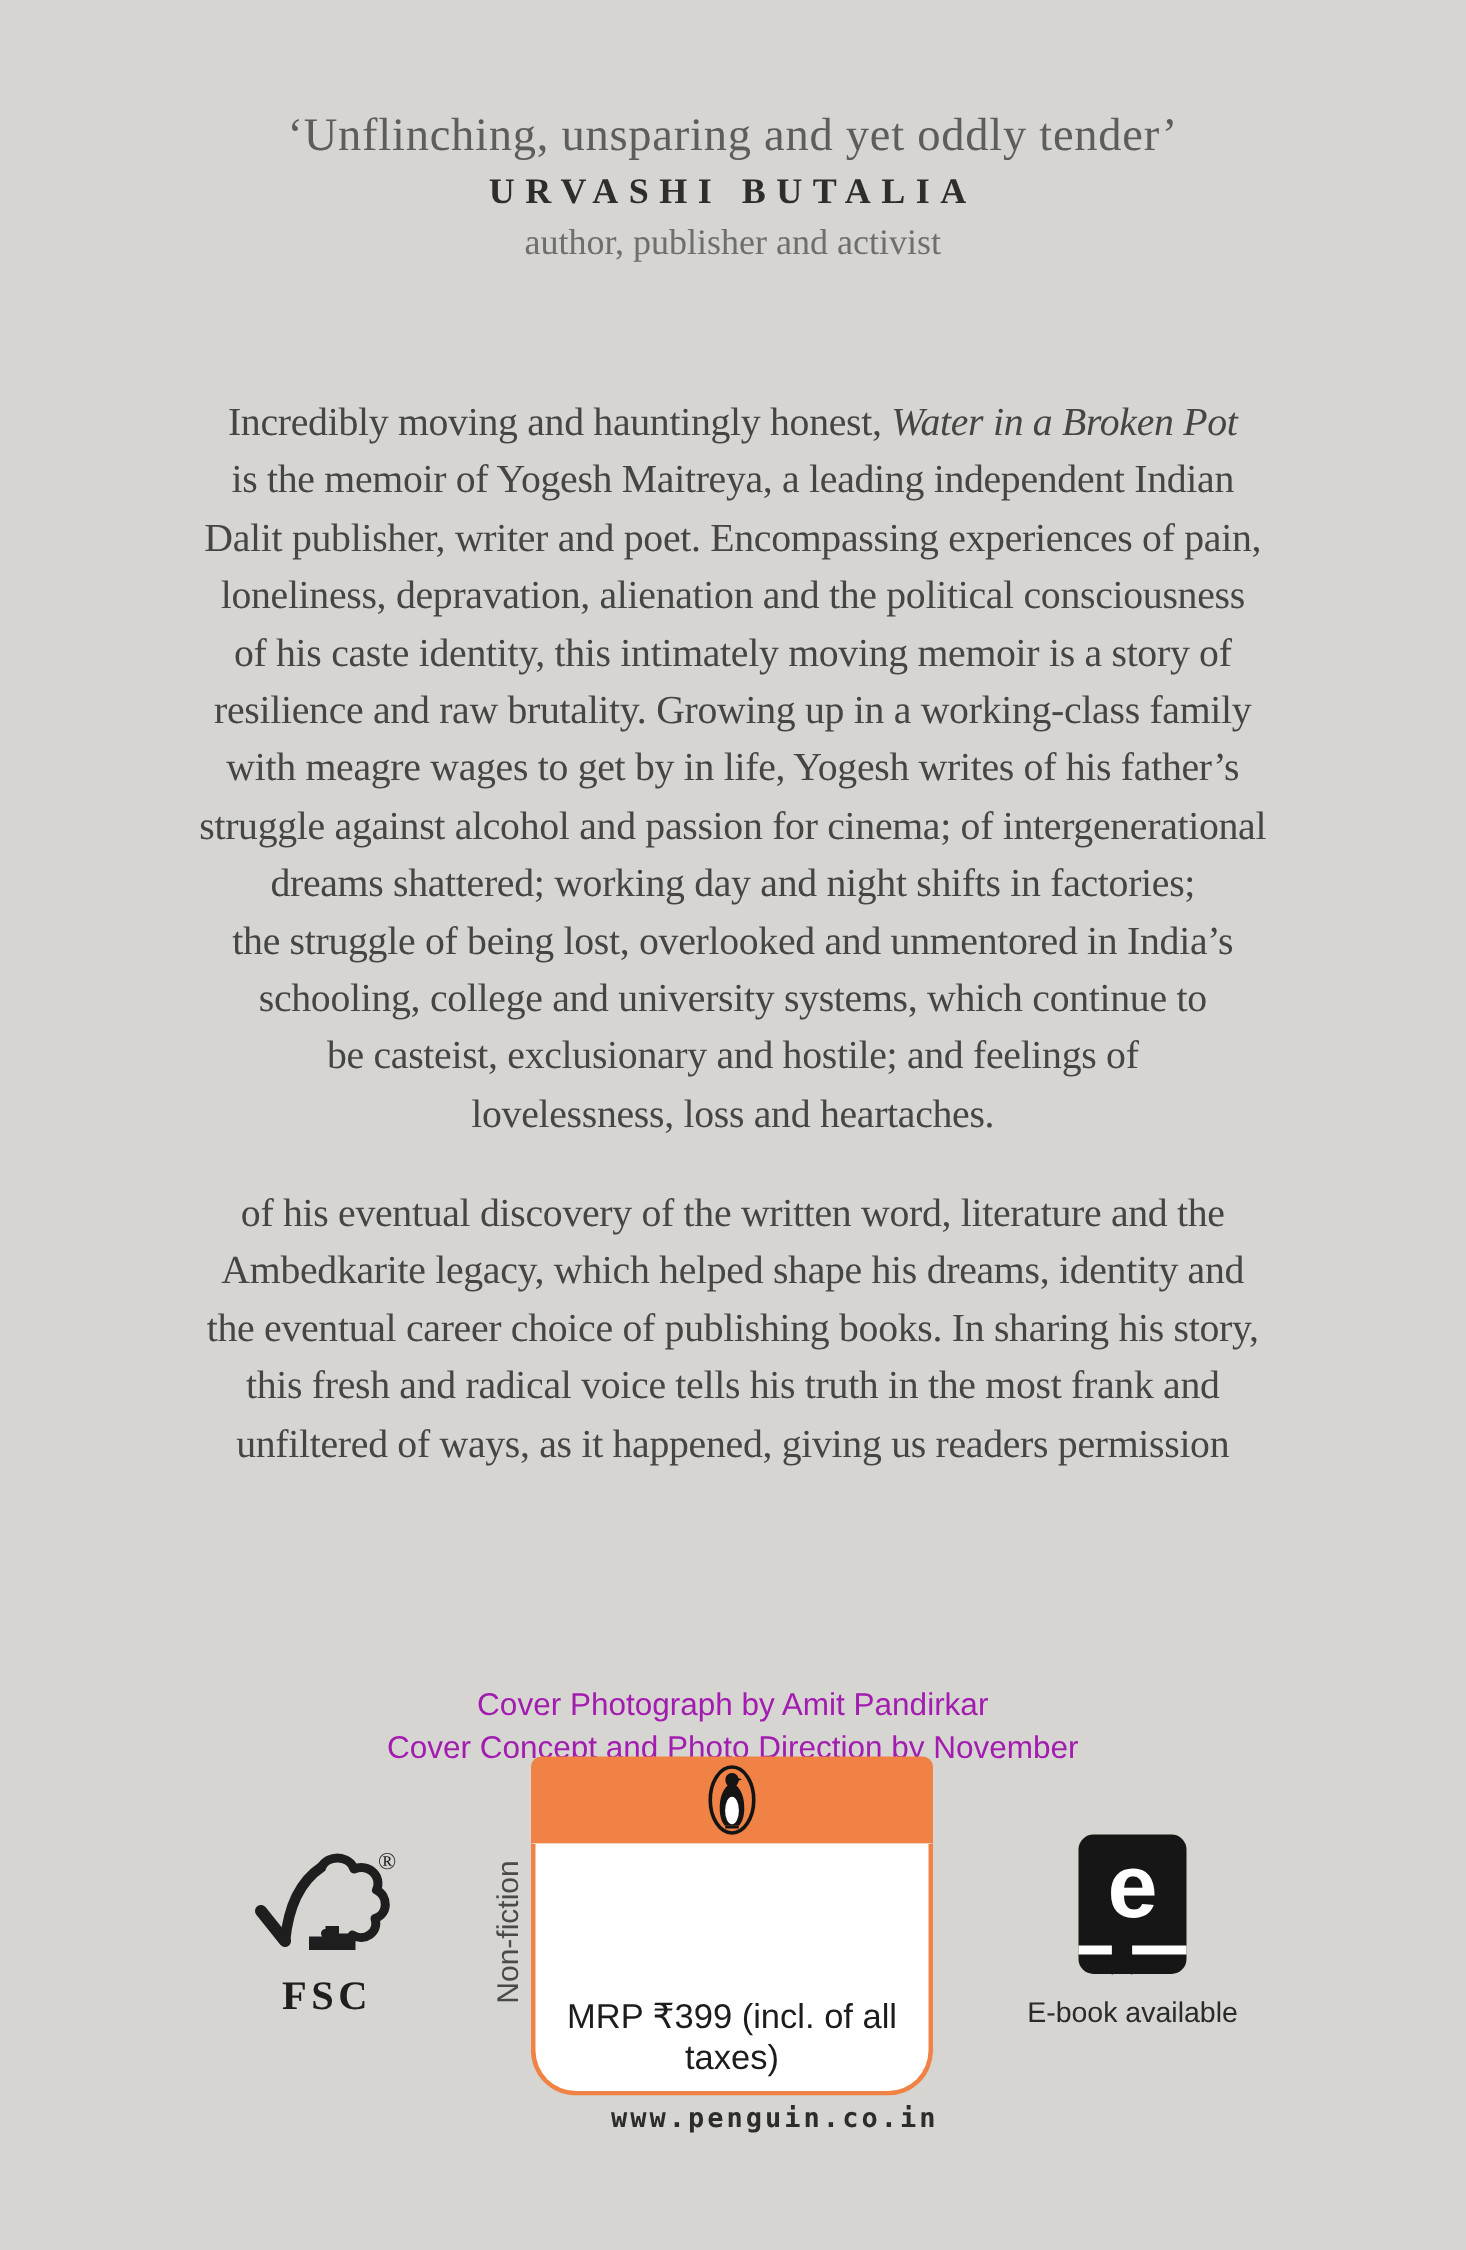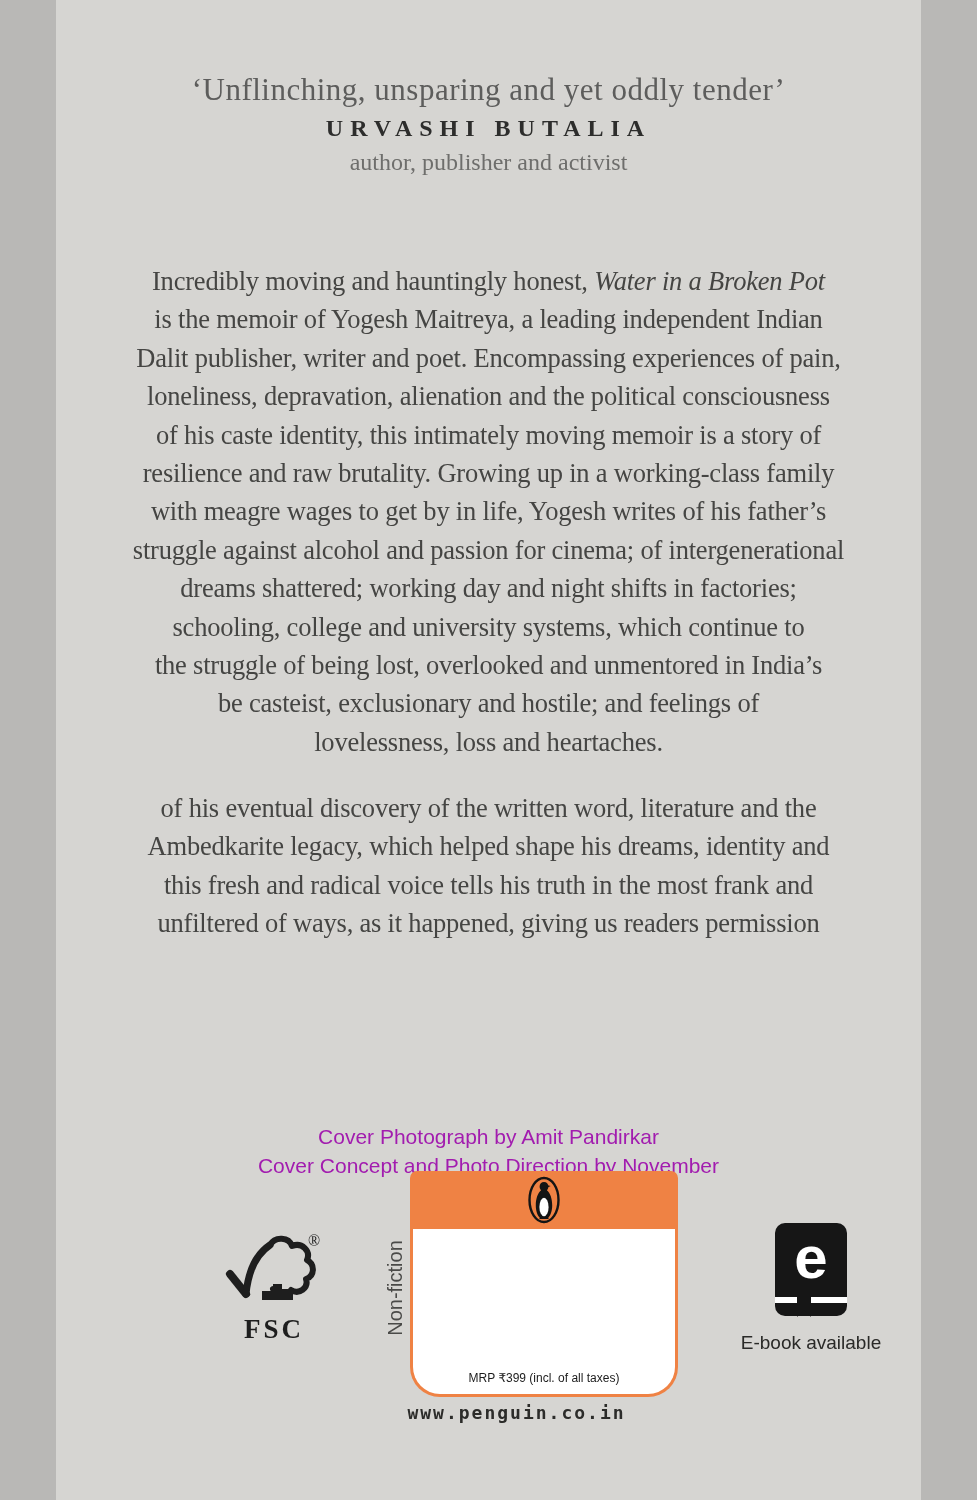--- a/index.html
+++ b/index.html
@@ -1,18 +1,18 @@
 <!DOCTYPE html>
 <html><head>
 <meta charset="utf-8">
 <style>
   html,body{margin:0;padding:0;background:#b9b8b6;}
   .cover{
     position:relative;
-    width:865px;height:1500px;
+    width:977px;height:1500px;
     margin:0 auto;
     background:#d6d5d2;
     overflow:hidden;
     font-family:"Liberation Serif", serif;
   }
   
   .endorsement{position:absolute;top:72px;left:0;width:100%;text-align:center;}
   .quote{font-size:31px;color:#5d5d5c;letter-spacing:.5px;}
   .endorser-name{margin-top:7px;font-size:24px;font-weight:bold;color:#2d2d2c;letter-spacing:7px;}
   .endorser-role{margin-top:7px;font-size:24px;color:#6e6e6c;}
@@ -33,21 +33,21 @@
   .nonfiction{position:absolute;left:284px;top:1276px;width:112px;height:24px;
               transform:rotate(-90deg);transform-origin:center;
               font-family:"Liberation Sans", sans-serif;font-size:20px;color:#4a4a48;
               text-align:center;white-space:nowrap;}
   .price-box{position:absolute;left:354px;top:1171px;width:268px;height:226px;}
   .price-band{position:absolute;top:0;left:0;right:0;height:58px;background:#ef8244;
               border-radius:7px 7px 0 0;display:flex;align-items:center;justify-content:center;}
   .price-white{position:absolute;top:58px;left:0;right:0;bottom:0;background:#ffffff;
                border:3px solid #ef8244;border-top:none;border-radius:0 0 30px 30px;box-sizing:border-box;}
   .mrp{position:absolute;bottom:9px;left:0;width:100%;text-align:center;
-       font-family:"Liberation Sans","DejaVu Sans",sans-serif;font-size:12px;color:#1c1c1c;}
+       font-family:"Liberation Sans","DejaVu Sans",sans-serif;font-size:23px;color:#1c1c1c;}
   .ebook-block{position:absolute;left:683px;top:1223px;width:144px;text-align:center;}
   .ebook-book{position:relative;width:72px;height:93px;margin:0 auto;background:#161616;border-radius:10px;}
   .ebook-e{position:absolute;top:2px;left:0;width:100%;text-align:center;color:#fff;
            font-family:"Liberation Sans", sans-serif;font-weight:bold;font-size:60px;line-height:66px;}
   .ebook-pages{position:absolute;left:0;right:0;bottom:13px;height:6px;background:#fff;}
   .ebook-ribbon{position:absolute;left:22px;bottom:-1px;width:14px;height:26px;background:#161616;z-index:2;
                 clip-path:polygon(0 0,100% 0,100% 100%,50% 72%,0 100%);}
   .ebook-label{margin-top:16px;font-family:"Liberation Sans", sans-serif;font-size:19px;color:#2a2a28;}
   .website{position:absolute;top:1402px;left:0;width:100%;text-align:center;
            font-family:"DejaVu Sans Mono", monospace;font-weight:bold;font-size:18px;
@@ -70,31 +70,32 @@
     </div>
     <div>
         <div class="line">is the memoir of Yogesh Maitreya, a leading independent Indian</div>
         <div class="line">Dalit publisher, writer and poet. Encompassing experiences of pain,</div>
         <div class="line">loneliness, depravation, alienation and the political consciousness</div>
         <div class="line">of his caste identity, this intimately moving memoir is a story of</div>
         <div class="line">resilience and raw brutality. Growing up in a working-class family</div>
         <div class="line">with meagre wages to get by in life, Yogesh writes of his father’s</div>
         <div class="line">struggle against alcohol and passion for cinema; of intergenerational</div>
         <div class="line">dreams shattered; working day and night shifts in factories;</div>
+        <div class="line">the struggle of being lost, overlooked and unmentored in India’s</div>
         <div class="line">schooling, college and university systems, which continue to</div>
-        <div class="line">the struggle of being lost, overlooked and unmentored in India’s</div>
         <div class="line">be casteist, exclusionary and hostile; and feelings of</div>
         <div class="line">lovelessness, loss and heartaches.</div>
       </div>
   </div>
 
   <div class="synopsis syn-2">
     <div>
         <div class="line">of his eventual discovery of the written word, literature and the</div>
         <div class="line">Ambedkarite legacy, which helped shape his dreams, identity and</div>
+        <div class="line">the eventual career choice of publishing books. In sharing his story,</div>
         <div class="line">this fresh and radical voice tells his truth in the most frank and</div>
         <div class="line">unfiltered of ways, as it happened, giving us readers permission</div>
       </div>
   </div>
 
   <div class="credits">
     <div>Cover Photograph by Amit Pandirkar</div>
     <div>Cover Concept and Photo Direction by November</div>
   </div>
 

